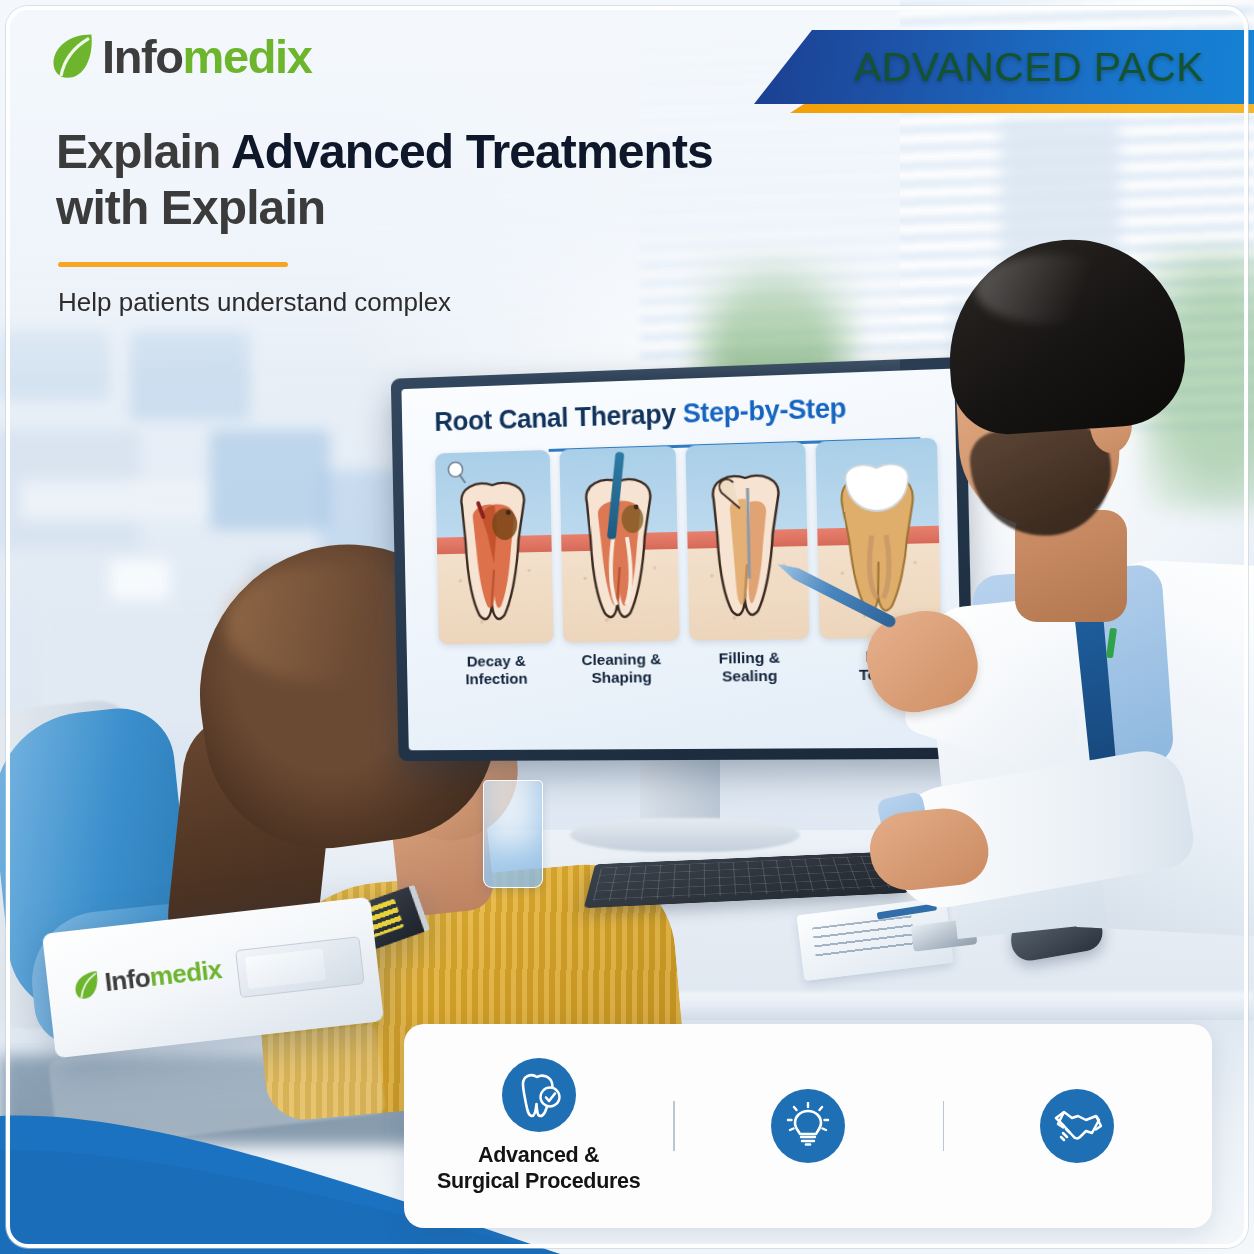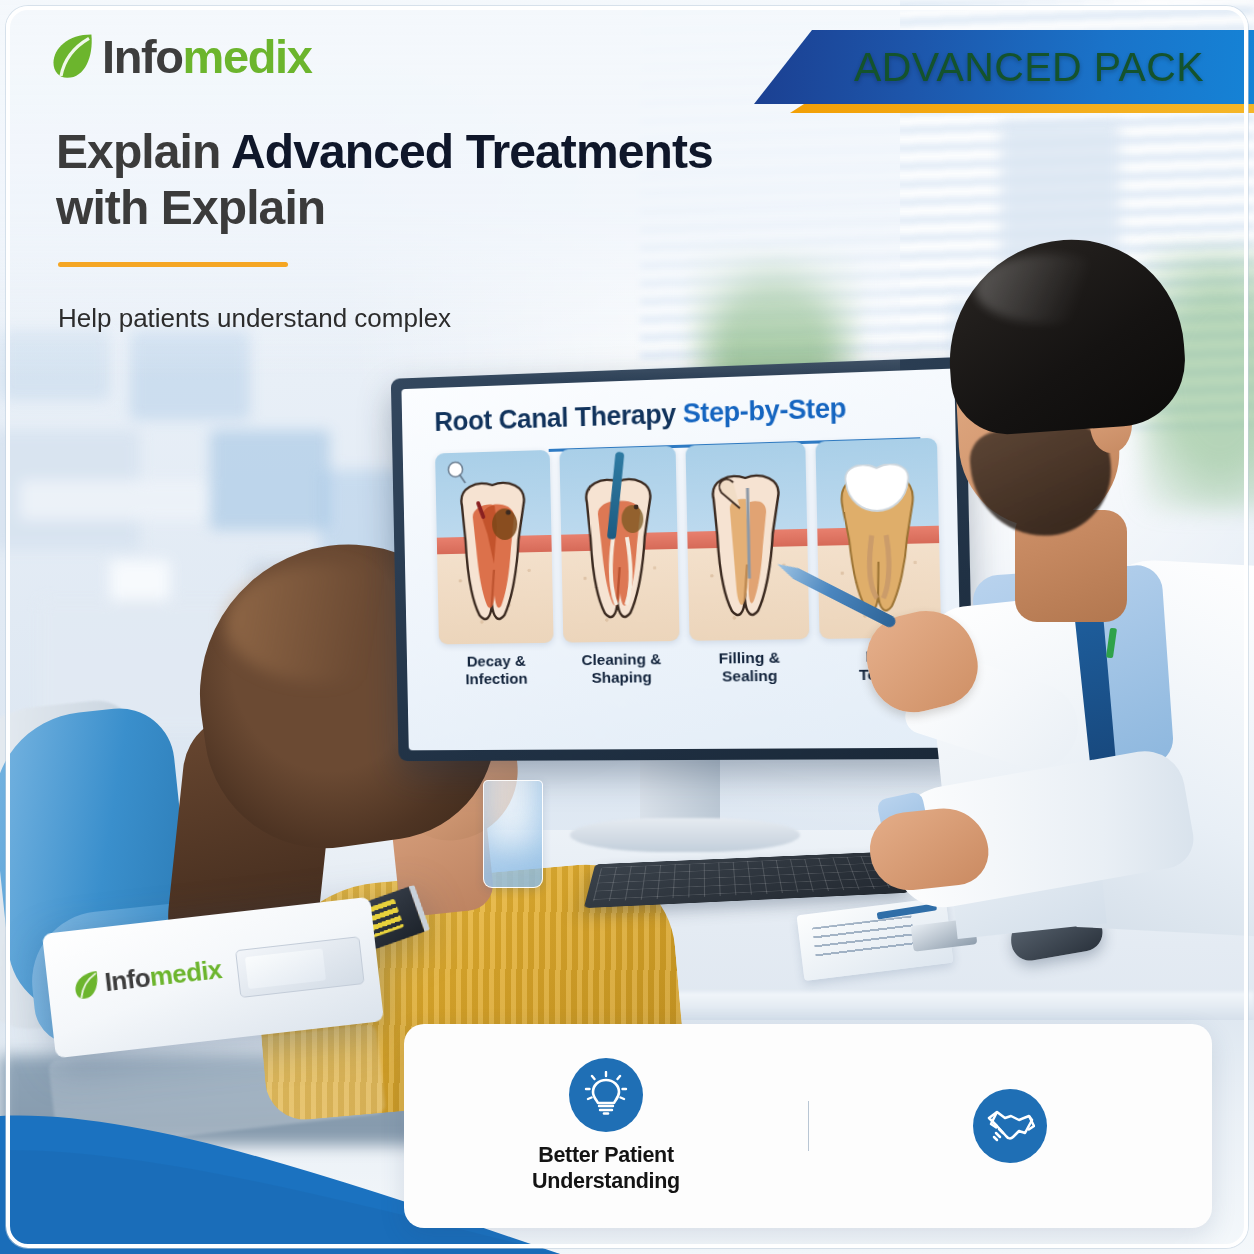--- a/index.html
+++ b/index.html
@@ -383,21 +383,21 @@
   .headline{
     position:absolute; left:56px; top:124px; width:780px;
     font-size:48px; font-weight:700; line-height:1.16; letter-spacing:-.9px; color:#3b3b3b;
   }
   .headline .hl { color:#0f172a; }
   .rule{
     position:absolute; left:58px; top:262px; width:230px; height:5px;
     background:#f5a623; border-radius:3px;
   }
   .subhead{
-    position:absolute; left:58px; top:300px; width:620px;
+    position:absolute; left:58px; top:284px; width:620px;
     font-size:26px; line-height:1.45; color:#2c2c2c;
   }
 
   
   .banner{ position:absolute; right:0; top:30px; width:500px; height:74px; }
   .banner-bg{
     position:absolute; inset:0;
     background:linear-gradient(95deg,#1b3f91 0%, #1d56ab 32%, #1a73c9 70%, #1583d6 100%);
     clip-path:polygon(58px 0, 500px 0, 500px 100%, 0 100%);
   }
@@ -658,33 +658,42 @@
   </div>
 
   <div class="banner">
     <div class="banner-bg"></div>
     <div class="banner-strip"></div>
     <div class="banner-txt">ADVANCED PACK</div>
   </div>
 
   <div class="features">
 
+    <div class="feat">
+      <div class="feat-icon">
+        <svg width="46" height="48" viewBox="0 0 46 48">
+          <path d="M7 13 C7 5 15 2 21 6 C26 3 34 5 36 12 C38 20 34 24 32 32 C30 40 28 45 24 45 C21 45 21 38 20.5 33 C20 38 19 45 16 45 C12 45 11 38 9.5 30 C8 22 7 18 7 13 Z" fill="none" stroke="#ffffff" stroke-width="2.6" stroke-linejoin="round"></path>
+          <circle cx="34" cy="26" r="9.5" fill="#1f6fb5" stroke="#ffffff" stroke-width="2.4"></circle>
+          <path d="M30 26.5 L33 30 L39 22.5" fill="none" stroke="#ffffff" stroke-width="2.6" stroke-linecap="round" stroke-linejoin="round"></path>
+        </svg>
+      </div>
+      <div class="feat-label">
+        <div>Advanced &amp;</div>
+        <div>Surgical Procedures</div>
+      </div>
+    </div>
 
     <div class="feat">
       <div class="feat-icon">
         <svg width="44" height="48" viewBox="0 0 44 48">
           <path d="M22 9 C14.5 9 9 14.5 9 21 C9 26 12.5 29 14 32 L30 32 C31.5 29 35 26 35 21 C35 14.5 29.5 9 22 9 Z" fill="none" stroke="#ffffff" stroke-width="2.6" stroke-linejoin="round"></path>
           <path d="M15 35 L29 35 M16 39 L28 39" stroke="#ffffff" stroke-width="2.4" stroke-linecap="round"></path>
           <path d="M20 42.5 L24 42.5" stroke="#ffffff" stroke-width="2.6" stroke-linecap="round"></path>
           <path d="M22 1 L22 5 M8 5 L10.5 8 M36 5 L33.5 8 M2 18 L5.5 18 M42 18 L38.5 18 M4 28 L7.5 26.5 M40 28 L36.5 26.5" stroke="#ffffff" stroke-width="2.4" stroke-linecap="round"></path>
         </svg>
-      </div>
-      <div class="feat-label">
-        <div>Better Patient</div>
-        <div>Understanding</div>
       </div>
     </div>
 
     <div class="feat">
       <div class="feat-icon">
         <svg width="50" height="42" viewBox="0 0 50 42">
           <path d="M4 13 L12 7 L20 13 L26 11 L34 15 L44 11 L47 15 L40 28 L34 26 L28 32 C26 34 23 34 21 31 L12 21 Z" fill="none" stroke="#ffffff" stroke-width="2.5" stroke-linejoin="round" stroke-linecap="round"></path>
           <path d="M12 7 L6 19 L12 23" fill="none" stroke="#ffffff" stroke-width="2.5" stroke-linejoin="round"></path>
           <path d="M44 11 L49 21 L43 25" fill="none" stroke="#ffffff" stroke-width="2.5" stroke-linejoin="round"></path>
           <path d="M14 24 L18 28 M11 28 L15 32 M9 32 L12 35" stroke="#ffffff" stroke-width="2.5" stroke-linecap="round"></path>

